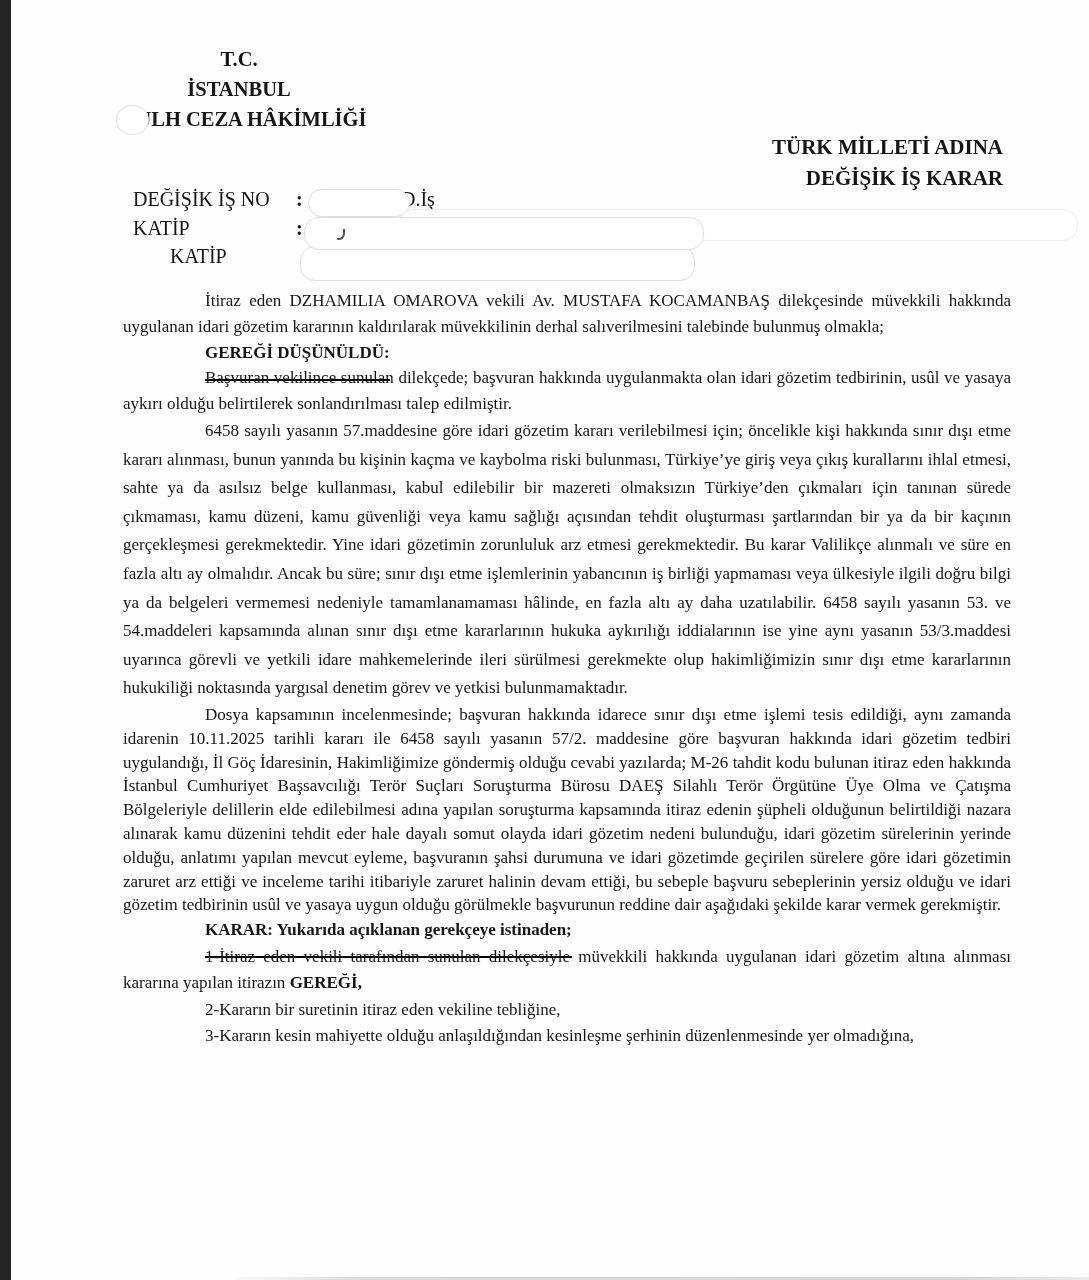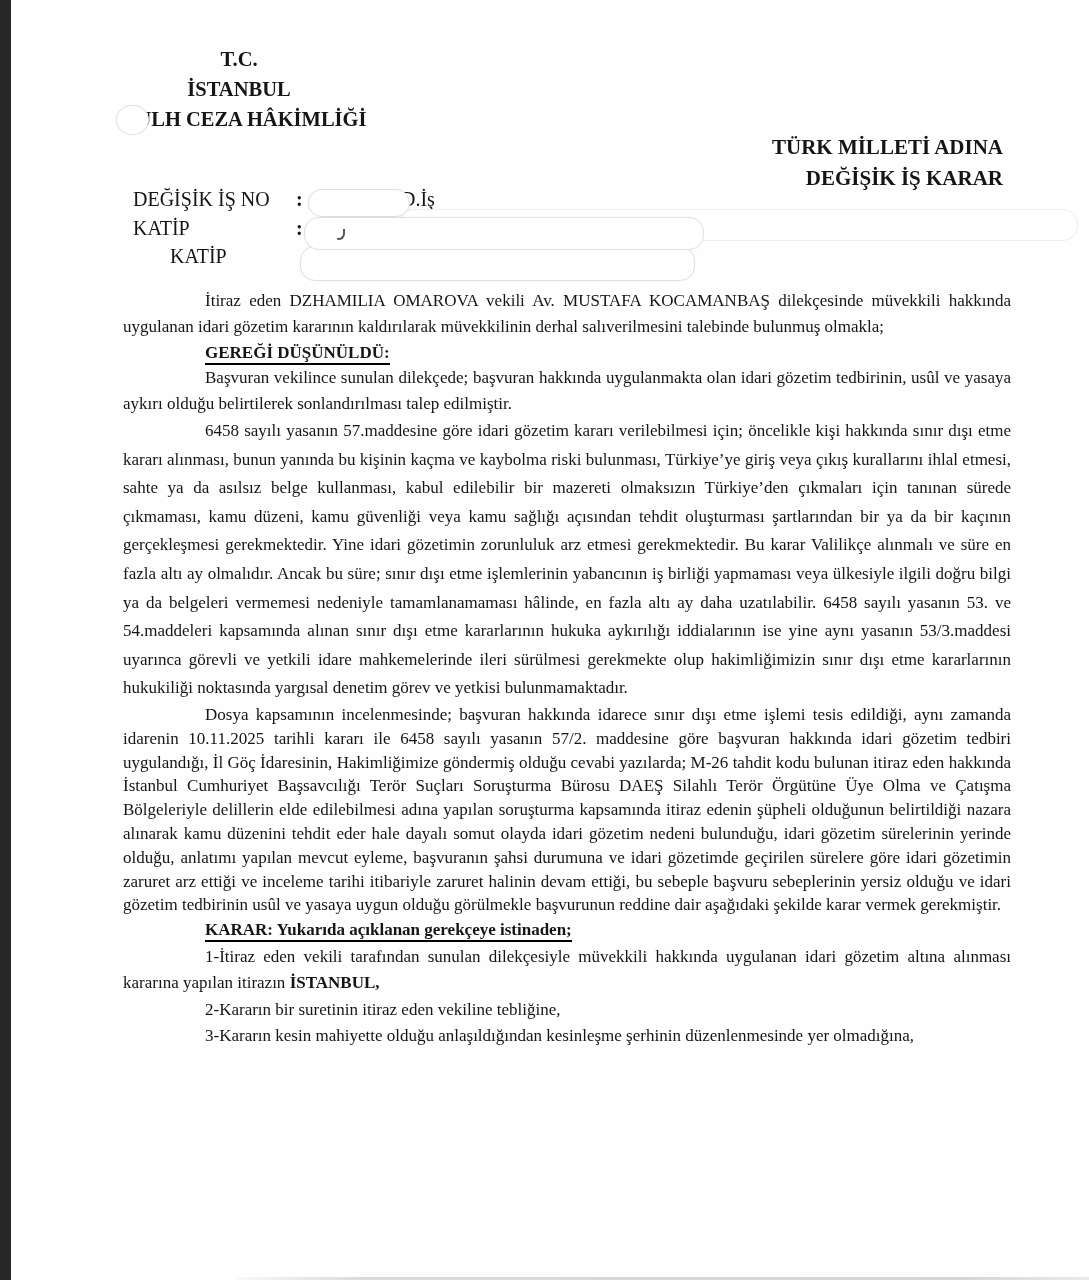--- a/index.html
+++ b/index.html
@@ -42,21 +42,21 @@
   .doc-body {
     position:absolute; left:123px; top:288px; width:888px;
     font-size:17px; text-align:justify;
   }
   .doc-body p { margin:0; text-indent:82px; }
   .sec-a { line-height:25.8px; }
   .sec-p4 { line-height:28.6px; }
   .sec-p5 { line-height:23.8px; }
   .sec-k { line-height:26.5px; }
   .heading-u {
-    font-weight:bold; border-bottom:2px solid #000; padding-bottom:1px;
+    font-weight:bold; border-bottom:2px solid #000; padding-bottom:17px;
   }
   .bold { font-weight:bold; }
   .bottom-edge {
     position:absolute; left:235px; right:0; bottom:0; height:3px;
     background:linear-gradient(to right, rgba(0,0,0,0.02), rgba(0,0,0,0.14) 15%, rgba(0,0,0,0.16) 85%, rgba(0,0,0,0.08));
   }
 </style>
 </head>
 <body>
 
@@ -90,20 +90,20 @@
   <span class="field-label" style="top:245px;margin-left:37px;">KATİP</span>
   <div class="blob" style="left:300px; top:246px; width:393px; height:33px; z-index:3;"></div>
 
   <div class="doc-body">
     <p class="sec-a">İtiraz eden DZHAMILIA OMAROVA vekili Av. MUSTAFA KOCAMANBAŞ dilekçesinde müvekkili hakkında uygulanan idari gözetim kararının kaldırılarak müvekkilinin derhal salıverilmesini talebinde bulunmuş olmakla;</p>
     <p class="sec-a"><span class="heading-u">GEREĞİ DÜŞÜNÜLDÜ:</span></p>
     <p class="sec-a">Başvuran vekilince sunulan dilekçede; başvuran hakkında uygulanmakta olan idari gözetim tedbirinin, usûl ve yasaya aykırı olduğu belirtilerek sonlandırılması talep edilmiştir.</p>
     <p class="sec-p4">6458 sayılı yasanın 57.maddesine göre idari gözetim kararı verilebilmesi için; öncelikle kişi hakkında sınır dışı etme kararı alınması, bunun yanında bu kişinin kaçma ve kaybolma riski bulunması, Türkiye’ye giriş veya çıkış kurallarını ihlal etmesi, sahte ya da asılsız belge kullanması, kabul edilebilir bir mazereti olmaksızın Türkiye’den çıkmaları için tanınan sürede çıkmaması, kamu düzeni, kamu güvenliği veya kamu sağlığı açısından tehdit oluşturması şartlarından bir ya da bir kaçının gerçekleşmesi gerekmektedir. Yine idari gözetimin zorunluluk arz etmesi gerekmektedir. Bu karar Valilikçe alınmalı ve süre en fazla altı ay olmalıdır. Ancak bu süre; sınır dışı etme işlemlerinin yabancının iş birliği yapmaması veya ülkesiyle ilgili doğru bilgi ya da belgeleri vermemesi nedeniyle tamamlanamaması hâlinde, en fazla altı ay daha uzatılabilir. 6458 sayılı yasanın 53. ve 54.maddeleri kapsamında alınan sınır dışı etme kararlarının hukuka aykırılığı iddialarının ise yine aynı yasanın 53/3.maddesi uyarınca görevli ve yetkili idare mahkemelerinde ileri sürülmesi gerekmekte olup hakimliğimizin sınır dışı etme kararlarının hukukiliği noktasında yargısal denetim görev ve yetkisi bulunmamaktadır.</p>
     <p class="sec-p5">Dosya kapsamının incelenmesinde; başvuran hakkında idarece sınır dışı etme işlemi tesis edildiği, aynı zamanda idarenin 10.11.2025 tarihli kararı ile 6458 sayılı yasanın 57/2. maddesine göre başvuran hakkında idari gözetim tedbiri uygulandığı, İl Göç İdaresinin, Hakimliğimize göndermiş olduğu cevabi yazılarda; M-26 tahdit kodu bulunan itiraz eden hakkında İstanbul Cumhuriyet Başsavcılığı Terör Suçları Soruşturma Bürosu DAEŞ Silahlı Terör Örgütüne Üye Olma ve Çatışma Bölgeleriyle delillerin elde edilebilmesi adına yapılan soruşturma kapsamında itiraz edenin şüpheli olduğunun belirtildiği nazara alınarak kamu düzenini tehdit eder hale dayalı somut olayda idari gözetim nedeni bulunduğu, idari gözetim sürelerinin yerinde olduğu, anlatımı yapılan mevcut eyleme, başvuranın şahsi durumuna ve idari gözetimde geçirilen sürelere göre idari gözetimin zaruret arz ettiği ve inceleme tarihi itibariyle zaruret halinin devam ettiği, bu sebeple başvuru sebeplerinin yersiz olduğu ve idari gözetim tedbirinin usûl ve yasaya uygun olduğu görülmekle başvurunun reddine dair aşağıdaki şekilde karar vermek gerekmiştir.</p>
     <p class="sec-k"><span class="heading-u">KARAR: Yukarıda açıklanan gerekçeye istinaden;</span></p>
-    <p class="sec-k"><span>1-İtiraz eden vekili tarafından sunulan dilekçesiyle müvekkili hakkında uygulanan idari gözetim altına alınması kararına yapılan itirazın </span><span class="bold">İSTANBUL,</span></p>
+    <p class="sec-k"><span>1-İtiraz eden vekili tarafından sunulan dilekçesiyle müvekkili hakkında uygulanan idari gözetim altına alınması kararına yapılan itirazın </span><span class="bold">GEREĞİ,</span></p>
     <p class="sec-k">2-Kararın bir suretinin itiraz eden vekiline tebliğine,</p>
     <p class="sec-k">3-Kararın kesin mahiyette olduğu anlaşıldığından kesinleşme şerhinin düzenlenmesinde yer olmadığına,</p>
   </div>
 
   <div class="bottom-edge"></div>
 
 </div>
 
 </body></html>

